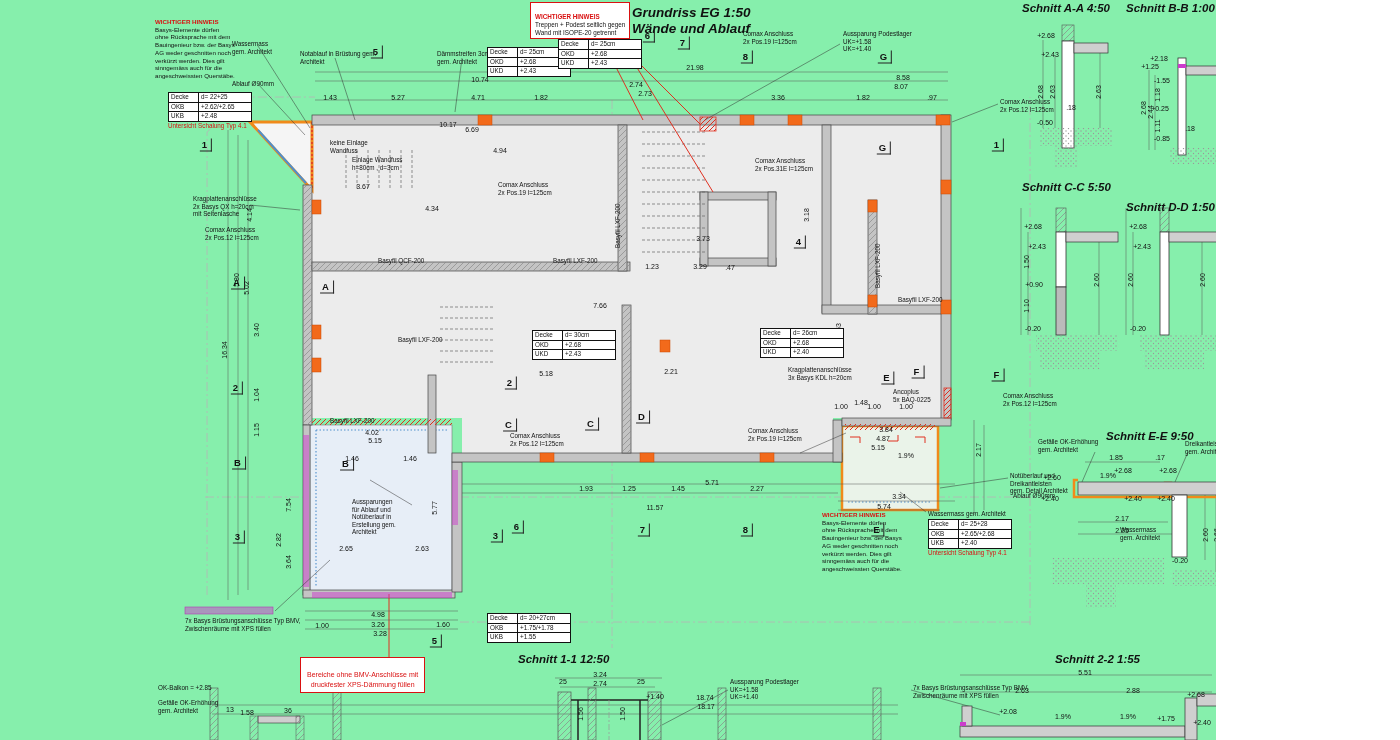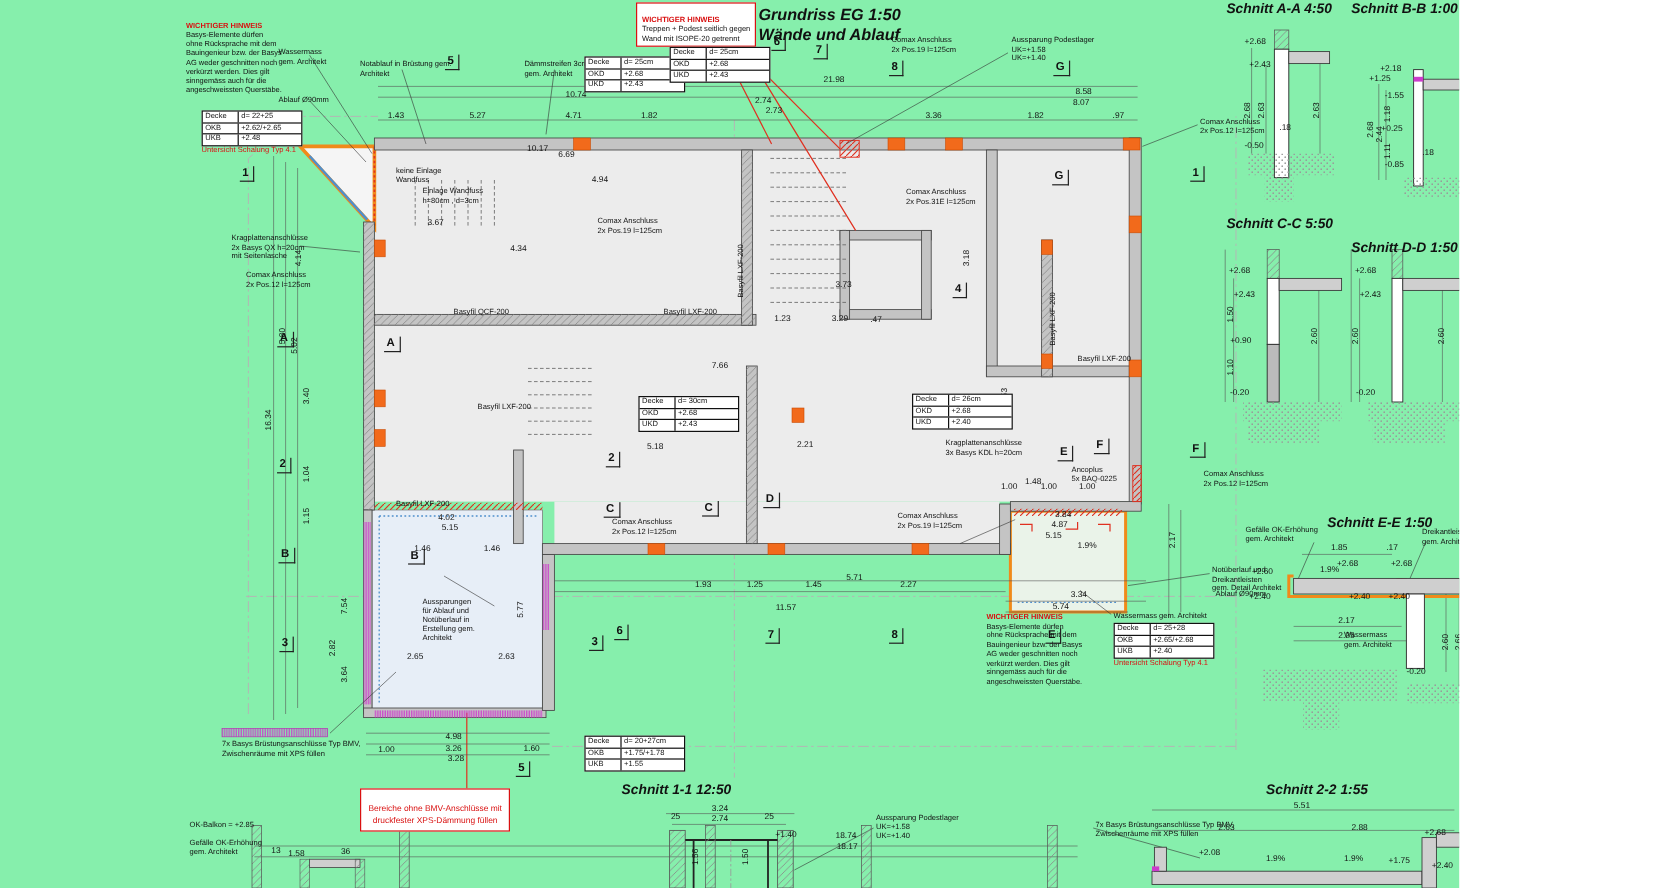--- a/index.html
+++ b/index.html
@@ -280,21 +280,21 @@
   <div class="redbox" style="left:300px;top:657px">
     <span>Bereiche ohne BMV-Anschlüsse mit
 druckfester XPS-Dämmung füllen</span>
   </div>
 
   <div>
       <div class="stitle" style="left: 1022px; top: 2px;">Schnitt A-A 4:50</div>
       <div class="stitle" style="left: 1126px; top: 2px;">Schnitt B-B 1:00</div>
       <div class="stitle" style="left: 1022px; top: 181px;">Schnitt C-C 5:50</div>
       <div class="stitle" style="left: 1126px; top: 181px; margin-top: 20px;">Schnitt D-D 1:50</div>
-      <div class="stitle" style="left: 1106px; top: 430px;">Schnitt E-E 1:50</div>
+      <div class="stitle" style="left: 1106px; top: 430px;">Schnitt E-E 9:50</div>
       <div class="stitle" style="left: 518px; top: 653px;">Schnitt 1-1 12:50</div>
       <div class="stitle" style="left: 1055px; top: 653px;">Schnitt 2-2 1:55</div>
     </div>
   <div>
       <div class="grid" style="left: 377px; top: 52px;">5</div>
       <div class="grid" style="left: 549px; top: 60px;">H</div>
       <div class="grid" style="left: 649px; top: 36px;">6</div>
       <div class="grid" style="left: 684px; top: 43px;">7</div>
       <div class="grid" style="left: 747px; top: 57px;">8</div>
       <div class="grid" style="left: 885px; top: 57px;">G</div>

